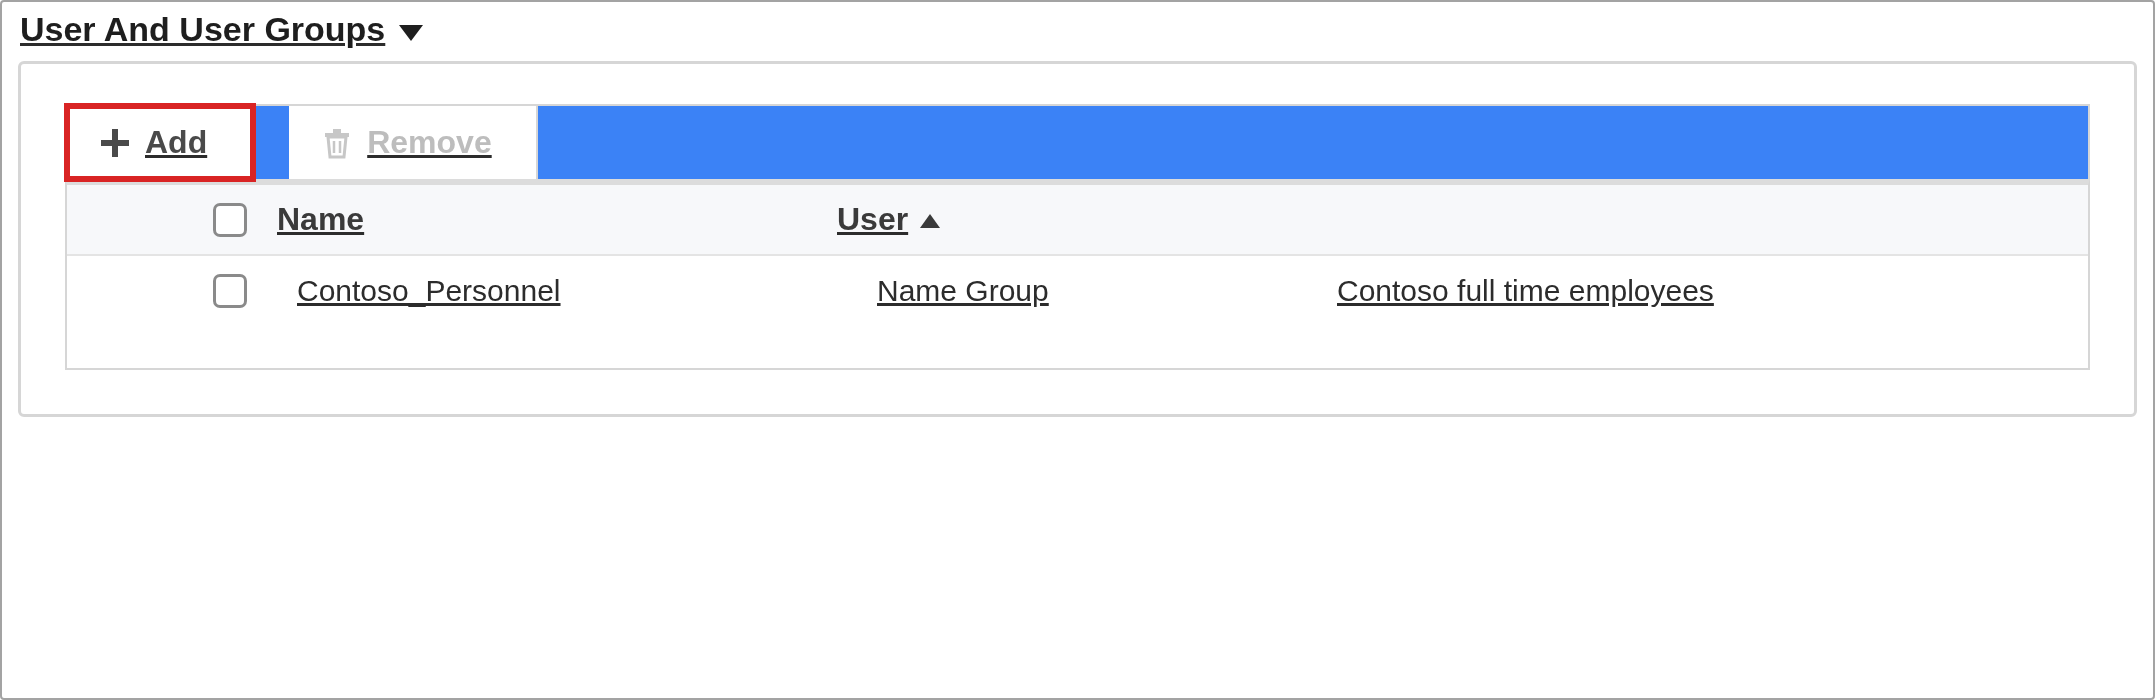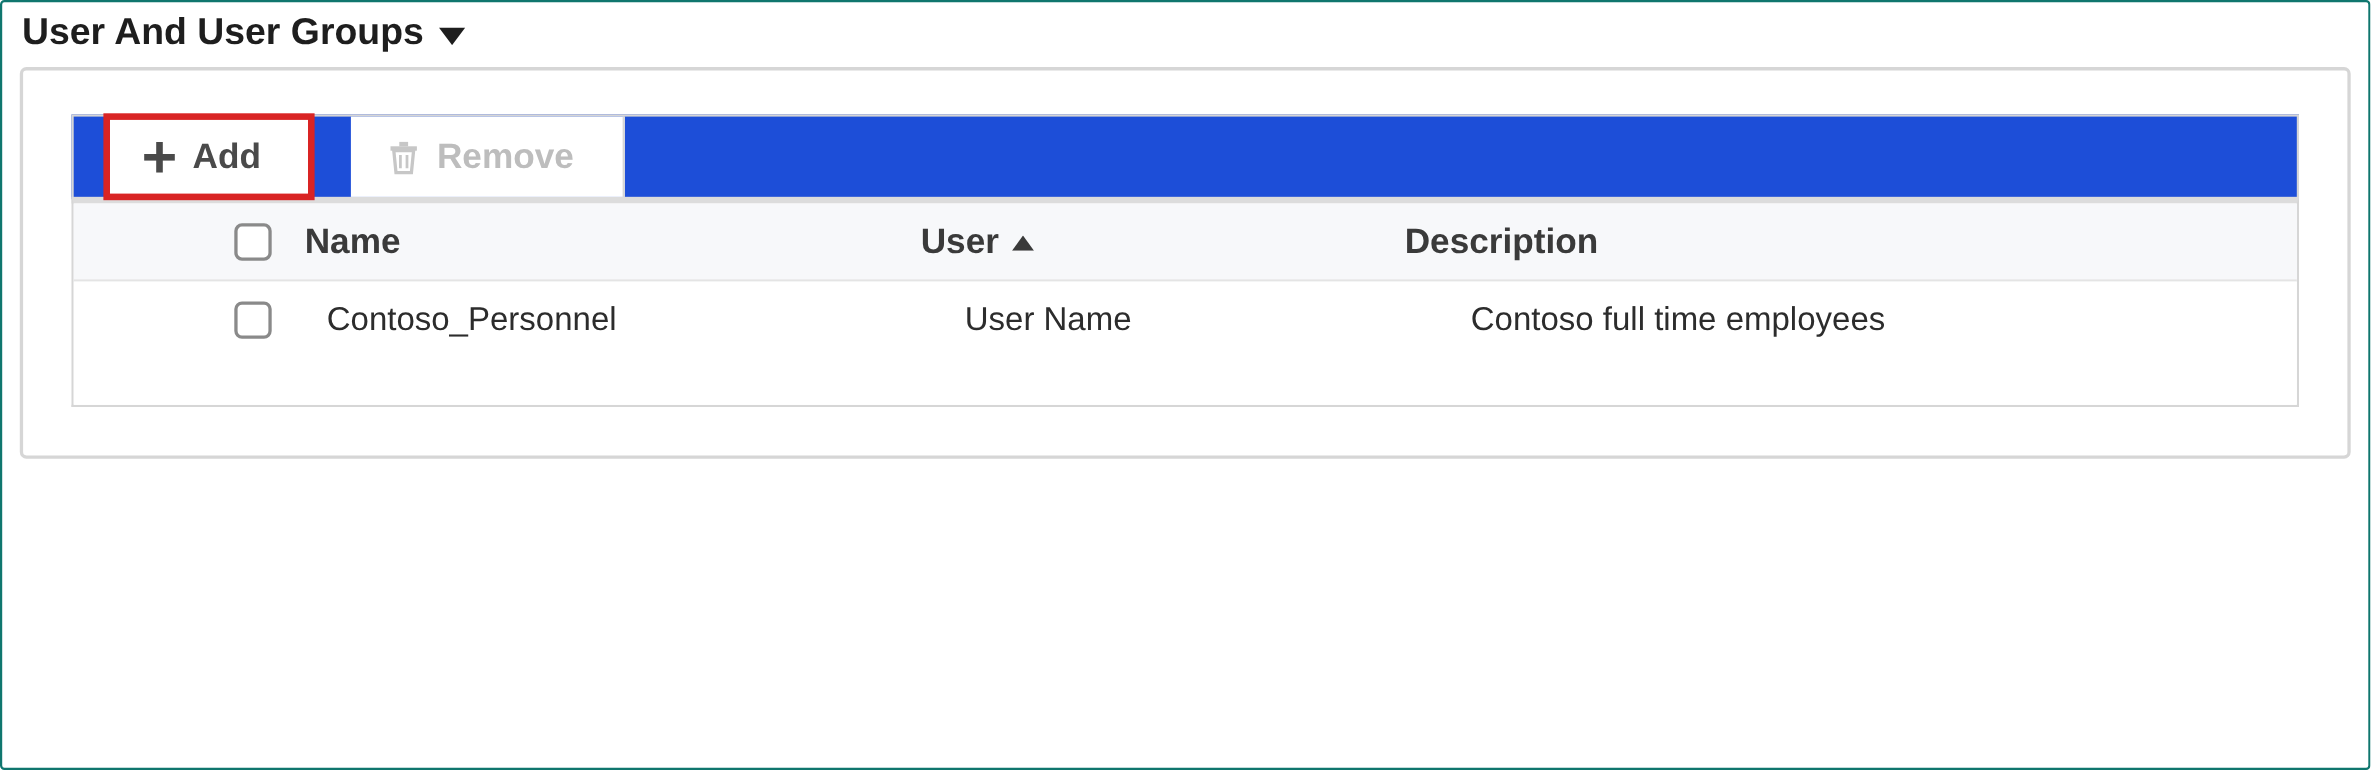--- a/index.html
+++ b/index.html
@@ -5,23 +5,24 @@
   * { box-sizing: border-box; }
   html, body {
     margin: 0; padding: 0;
     font-family: "Segoe UI", Arial, sans-serif;
     background: #fff;
     color: #2c2c2c;
   }
   .page {
     width: 2155px;
     height: 700px;
-    border: 2px solid #0f766e;
+    border: 2px solid #a3a3a3;
     border-radius: 4px;
     padding: 0;
+    text-decoration: underline;
   }
   .section-header {
     display: flex;
     align-items: center;
     gap: 14px;
     padding: 8px 18px 6px 18px;
     font-size: 34px;
     font-weight: 700;
     color: #1e1e1e;
     cursor: pointer;
@@ -33,22 +34,21 @@
   .inner-panel {
     margin: 6px 16px 16px 16px;
     border: 3px solid #d6d6d6;
     border-radius: 6px;
     padding: 40px 44px 44px 44px;
   }
   .toolbar {
     display: flex;
     border: 2px solid #d6d6d6;
     border-bottom: 2px solid #d6d6d6;
-    background: #1d4ed8;
-    padding-left: 30px;
+    background: #3b82f6;
   }
   .toolbar .btn {
     display: flex;
     align-items: center;
     gap: 16px;
     padding: 18px 44px 18px 34px;
     font-size: 32px;
     font-weight: 600;
     border-right: 2px solid #d6d6d6;
     cursor: pointer;
@@ -172,31 +172,28 @@
           <span>Name</span>
         </div>
         <div class="col-type hdr">
           <span>User</span>
           <span class="sort-caret">
             <svg width="20" height="14" viewBox="0 0 20 14">
               <polygon points="10,0 20,14 0,14" fill="#3a3a3a"></polygon>
             </svg>
           </span>
         </div>
-        <div class="col-desc hdr">
-          <span>Description</span>
-        </div>
       </div>
 
       <div class="grid-row">
         <div class="col-checkbox">
           <div class="checkbox"></div>
         </div>
         <div class="col-name cell">Contoso_Personnel</div>
-        <div class="col-type cell">User Name</div>
+        <div class="col-type cell">Name Group</div>
         <div class="col-desc cell">Contoso full time employees</div>
       </div>
 
     </div>
 
   </div>
 
 </div>
 
 </body></html>

